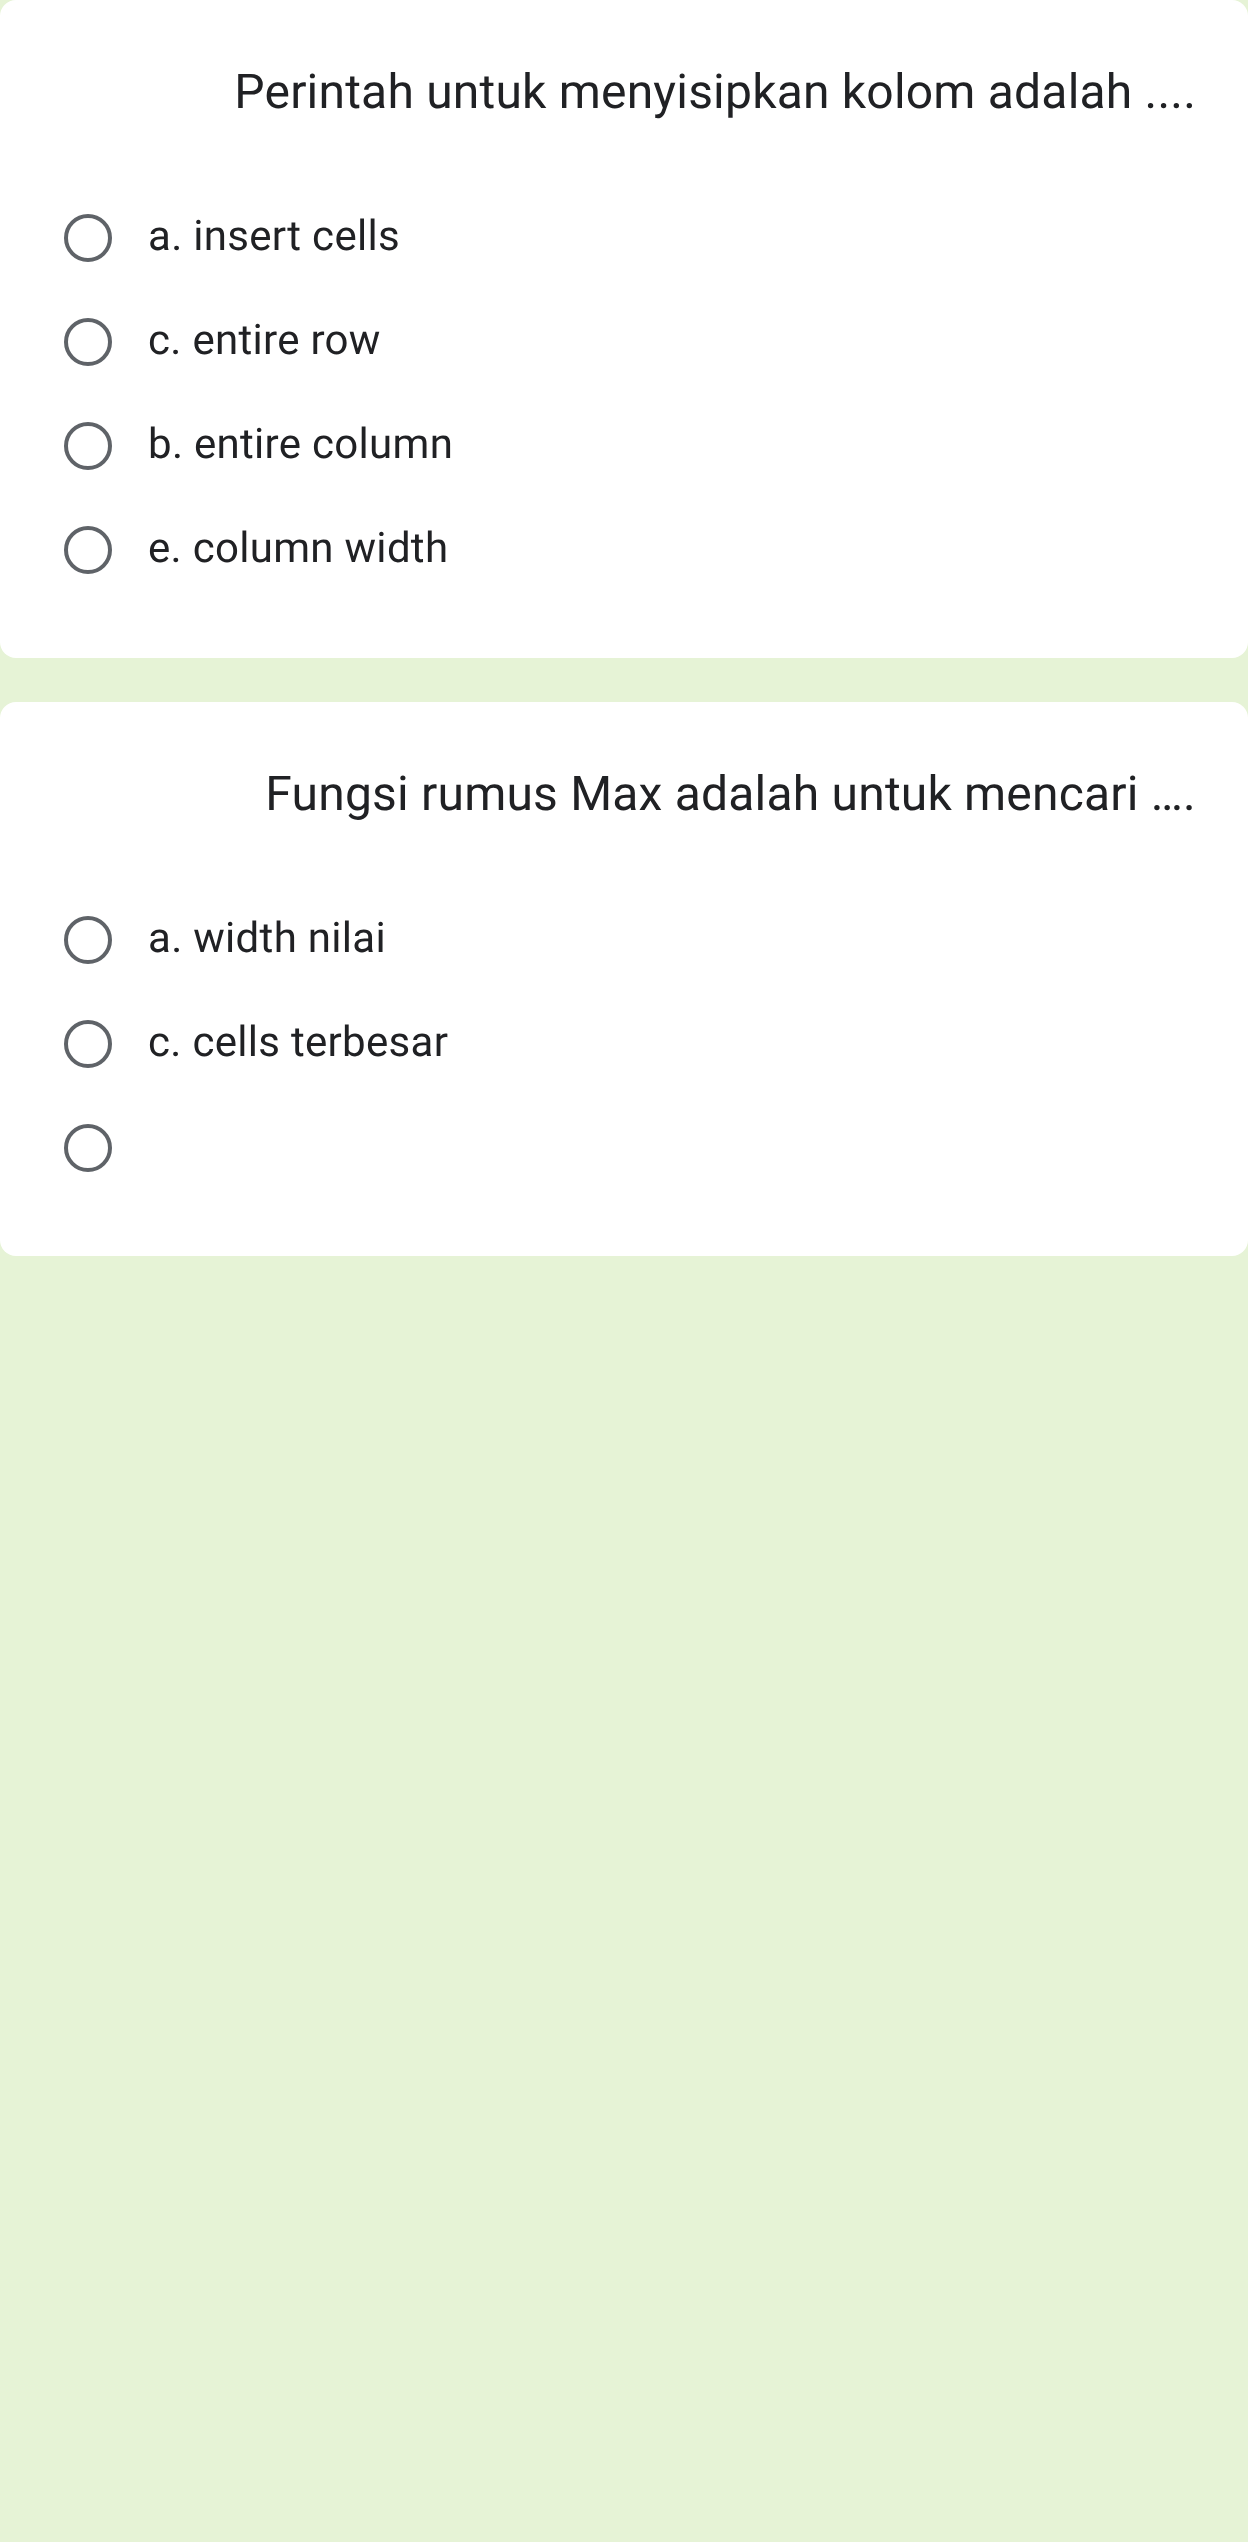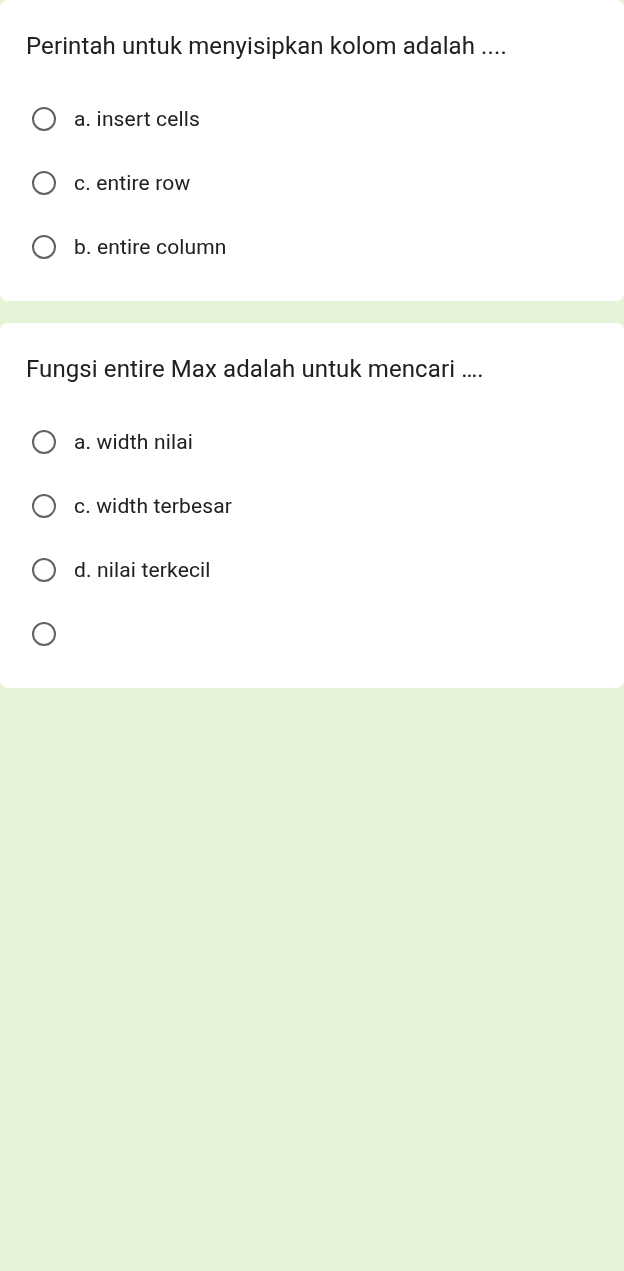--- a/index.html
+++ b/index.html
@@ -18,25 +18,26 @@
     border-radius: 8px;
     padding: 28px 26px 30px 26px;
     margin-bottom: 22px;
   }
   .question-text {
     font-size: 24px;
     line-height: 1.55;
     color: #202124;
     margin-bottom: 30px;
     letter-spacing: 0.1px;
+    text-align: right;
   }
   .options {
     display: flex;
     flex-direction: column;
-    gap: 16px;
+    gap: 4px;
     padding-left: 6px;
   }
   .option {
     display: flex;
     align-items: center;
     min-height: 48px;
     padding: 8px 0;
     cursor: pointer;
   }
   .radio {
@@ -64,35 +65,35 @@
       <div class="option-label">a. insert cells</div>
     </div>
     <div class="option">
       <div class="radio"></div>
       <div class="option-label">c. entire row</div>
     </div>
     <div class="option">
       <div class="radio"></div>
       <div class="option-label">b. entire column</div>
     </div>
+    <div class="option">
+      <div class="radio"></div>
+      <div class="option-label">e. column width</div>
+    </div>
   </div>
 </div>
 
 <div class="card">
-  <div class="question-text">Fungsi entire Max adalah untuk mencari ….</div>
+  <div class="question-text">Fungsi rumus Max adalah untuk mencari ….</div>
   <div class="options">
     <div class="option">
       <div class="radio"></div>
       <div class="option-label">a. width nilai</div>
     </div>
     <div class="option">
       <div class="radio"></div>
-      <div class="option-label">c. width terbesar</div>
-    </div>
-    <div class="option">
-      <div class="radio"></div>
-      <div class="option-label">d. nilai terkecil</div>
+      <div class="option-label">c. cells terbesar</div>
     </div>
     <div class="option">
       <div class="radio"></div>
     </div>
   </div>
 </div>
 
 </body></html>

